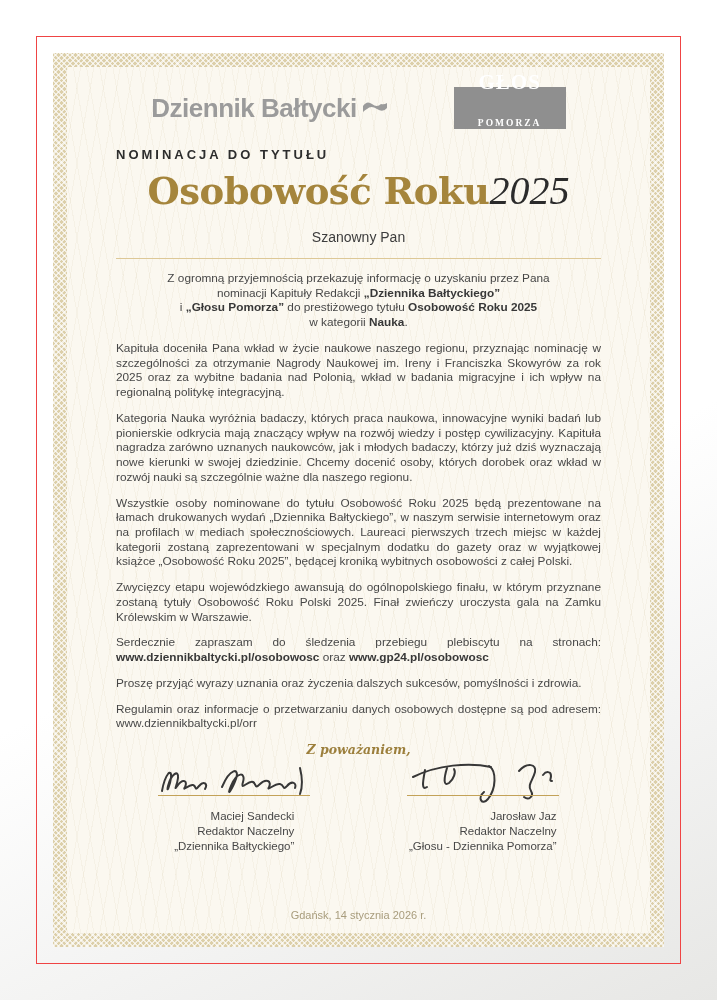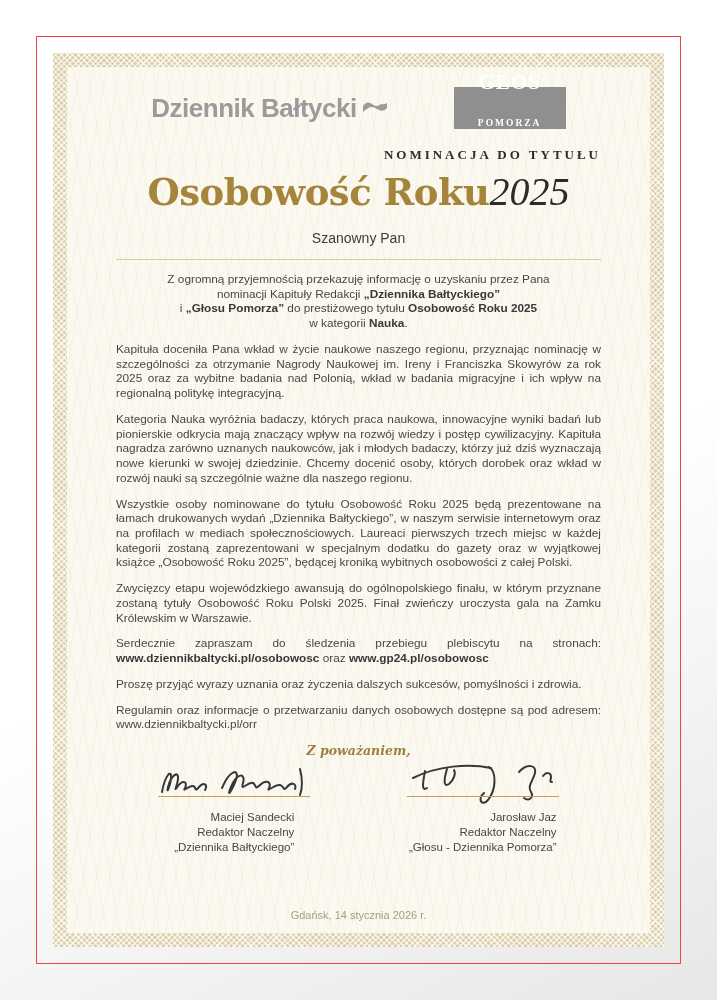--- a/index.html
+++ b/index.html
@@ -42,21 +42,21 @@
   }
   .logo-glos {
     width: 112px; height: 42px; background: #8f8f8f; color: #fff;
     font-family: "Liberation Serif", serif; text-align: center;
     display: flex; flex-direction: column; justify-content: flex-end; gap: 11px;
   }
   .glos-top { font-size: 21px; font-weight: bold; letter-spacing: 1px; line-height: 1.05; }
   .glos-sep { width: 72%; height: 1px; background: rgba(255,255,255,.85); margin: 2px auto; }
   .glos-bottom { font-size: 9.5px; font-weight: bold; letter-spacing: 2px; line-height: 1.05; }
 
-  .kicker { text-align: right; font-size: 13px; font-weight: bold; letter-spacing: 3px; color: #2d2d2d; margin-top: 18px; font-family: Liberation Serif, serif; }
+  .kicker { text-align: left; font-size: 13px; font-weight: bold; letter-spacing: 3px; color: #2d2d2d; margin-top: 18px; }
 
   .title { text-align: center; margin: 6px 0 0; line-height: 1.15; white-space: nowrap; }
   .title-main { font-family: "DejaVu Serif", serif; color: #a5853c; font-weight: bold; font-size: 37px; letter-spacing: -0.5px; }
   .title-year { font-family: "Liberation Serif", serif; color: #2b2b2b; font-style: italic; font-weight: normal; font-size: 40px; }
 
   .salutation { text-align: center; font-size: 14px; color: #3d3d3d; margin-top: 15px; }
   .recipient { text-align: center; font-family: "DejaVu Serif", serif; font-style: italic; font-weight: bold; font-size: 19px; color: #ab8a3e; margin-top: 8px; }
   .divider { border: none; border-top: 1.5px solid #ddc897; margin: 13px 0 0; }
 
   

